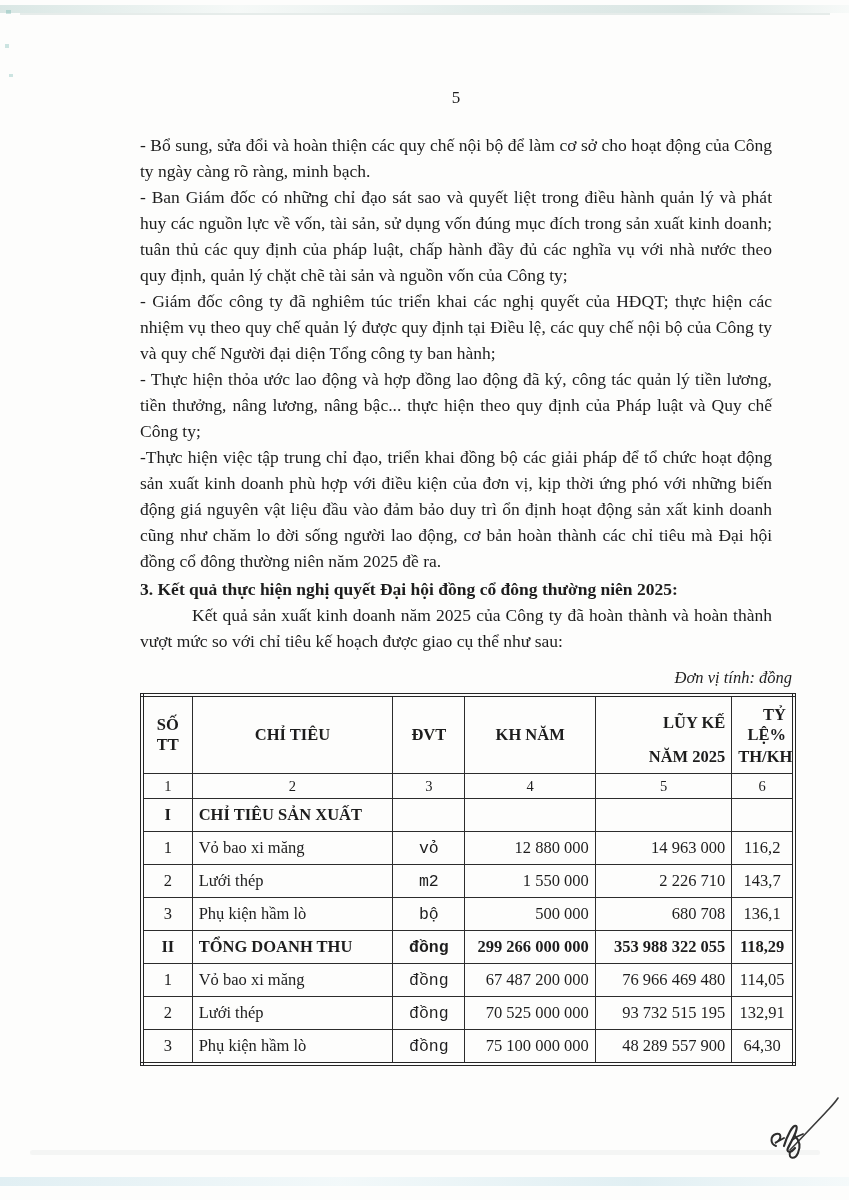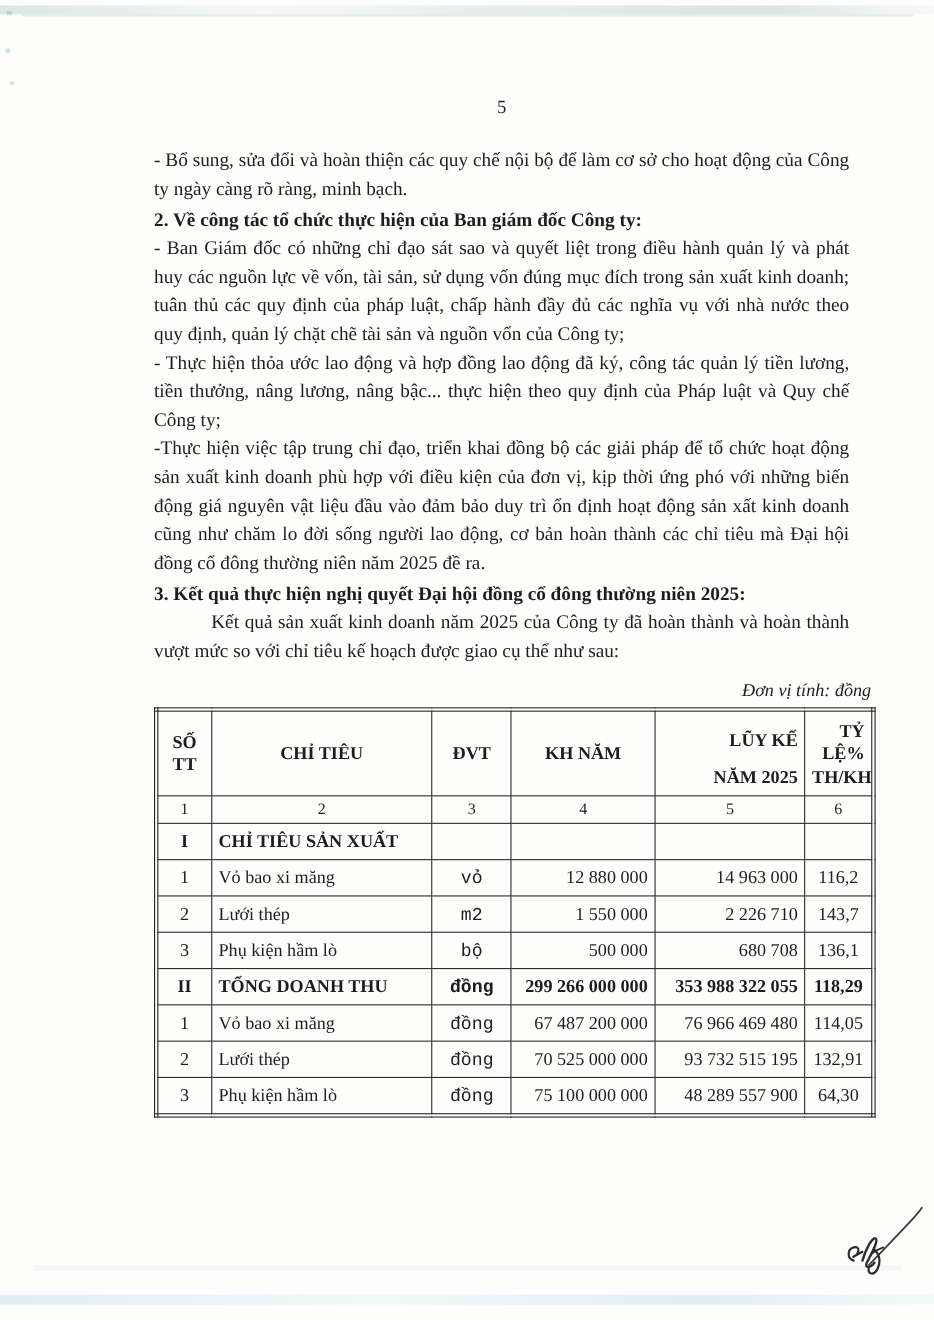--- a/index.html
+++ b/index.html
@@ -80,22 +80,22 @@
 <div class="speck s3"></div>
 <div class="scan-smudge"></div>
 <div class="scan-band-bottom"></div>
 
 <div class="sheet">
 
   <div class="pagenum">5</div>
 
   <div class="textblock">
     <p>- Bổ sung, sửa đổi và hoàn thiện các quy chế nội bộ để làm cơ sở cho hoạt động của Công ty ngày càng rõ ràng, minh bạch.</p>
-    <p class="hd">2. Về công tác tổ chức thực hiện của Ban giám đốc Công ty:</p>
     <p>- Ban Giám đốc có những chỉ đạo sát sao và quyết liệt trong điều hành quản lý và phát huy các nguồn lực về vốn, tài sản, sử dụng vốn đúng mục đích trong sản xuất kinh doanh; tuân thủ các quy định của pháp luật, chấp hành đầy đủ các nghĩa vụ với nhà nước theo quy định, quản lý chặt chẽ tài sản và nguồn vốn của Công ty;</p>
+    <p>- Giám đốc công ty đã nghiêm túc triển khai các nghị quyết của HĐQT; thực hiện các nhiệm vụ theo quy chế quản lý được quy định tại Điều lệ, các quy chế nội bộ của Công ty và quy chế Người đại diện Tổng công ty ban hành;</p>
     <p>- Thực hiện thỏa ước lao động và hợp đồng lao động đã ký, công tác quản lý tiền lương, tiền thưởng, nâng lương, nâng bậc... thực hiện theo quy định của Pháp luật và Quy chế Công ty;</p>
     <p>-Thực hiện việc tập trung chỉ đạo, triển khai đồng bộ các giải pháp để tổ chức hoạt động sản xuất kinh doanh phù hợp với điều kiện của đơn vị, kịp thời ứng phó với những biến động giá nguyên vật liệu đầu vào đảm bảo duy trì ổn định hoạt động sản xất kinh doanh cũng như chăm lo đời sống người lao động, cơ bản hoàn thành các chỉ tiêu mà Đại hội đồng cổ đông thường niên năm 2025 đề ra.</p>
     <p class="hd">3. Kết quả thực hiện nghị quyết Đại hội đồng cổ đông thường niên 2025:</p>
     <p class="indent">Kết quả sản xuất kinh doanh năm 2025 của Công ty đã hoàn thành và hoàn thành vượt mức so với chỉ tiêu kế hoạch được giao cụ thể như sau:</p>
   </div>
 
   <div class="unit-note">Đơn vị tính: đồng</div>
 
   <table class="report">
     <colgroup>

